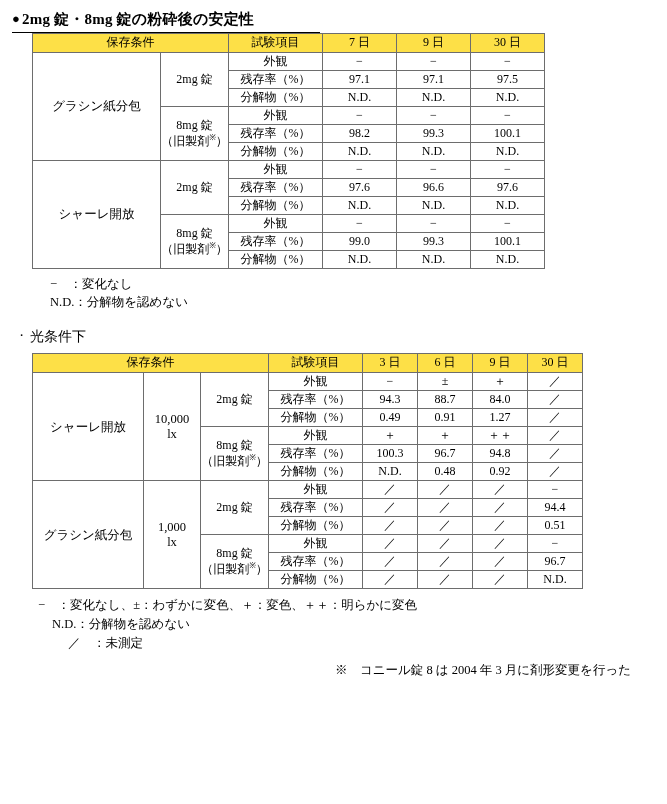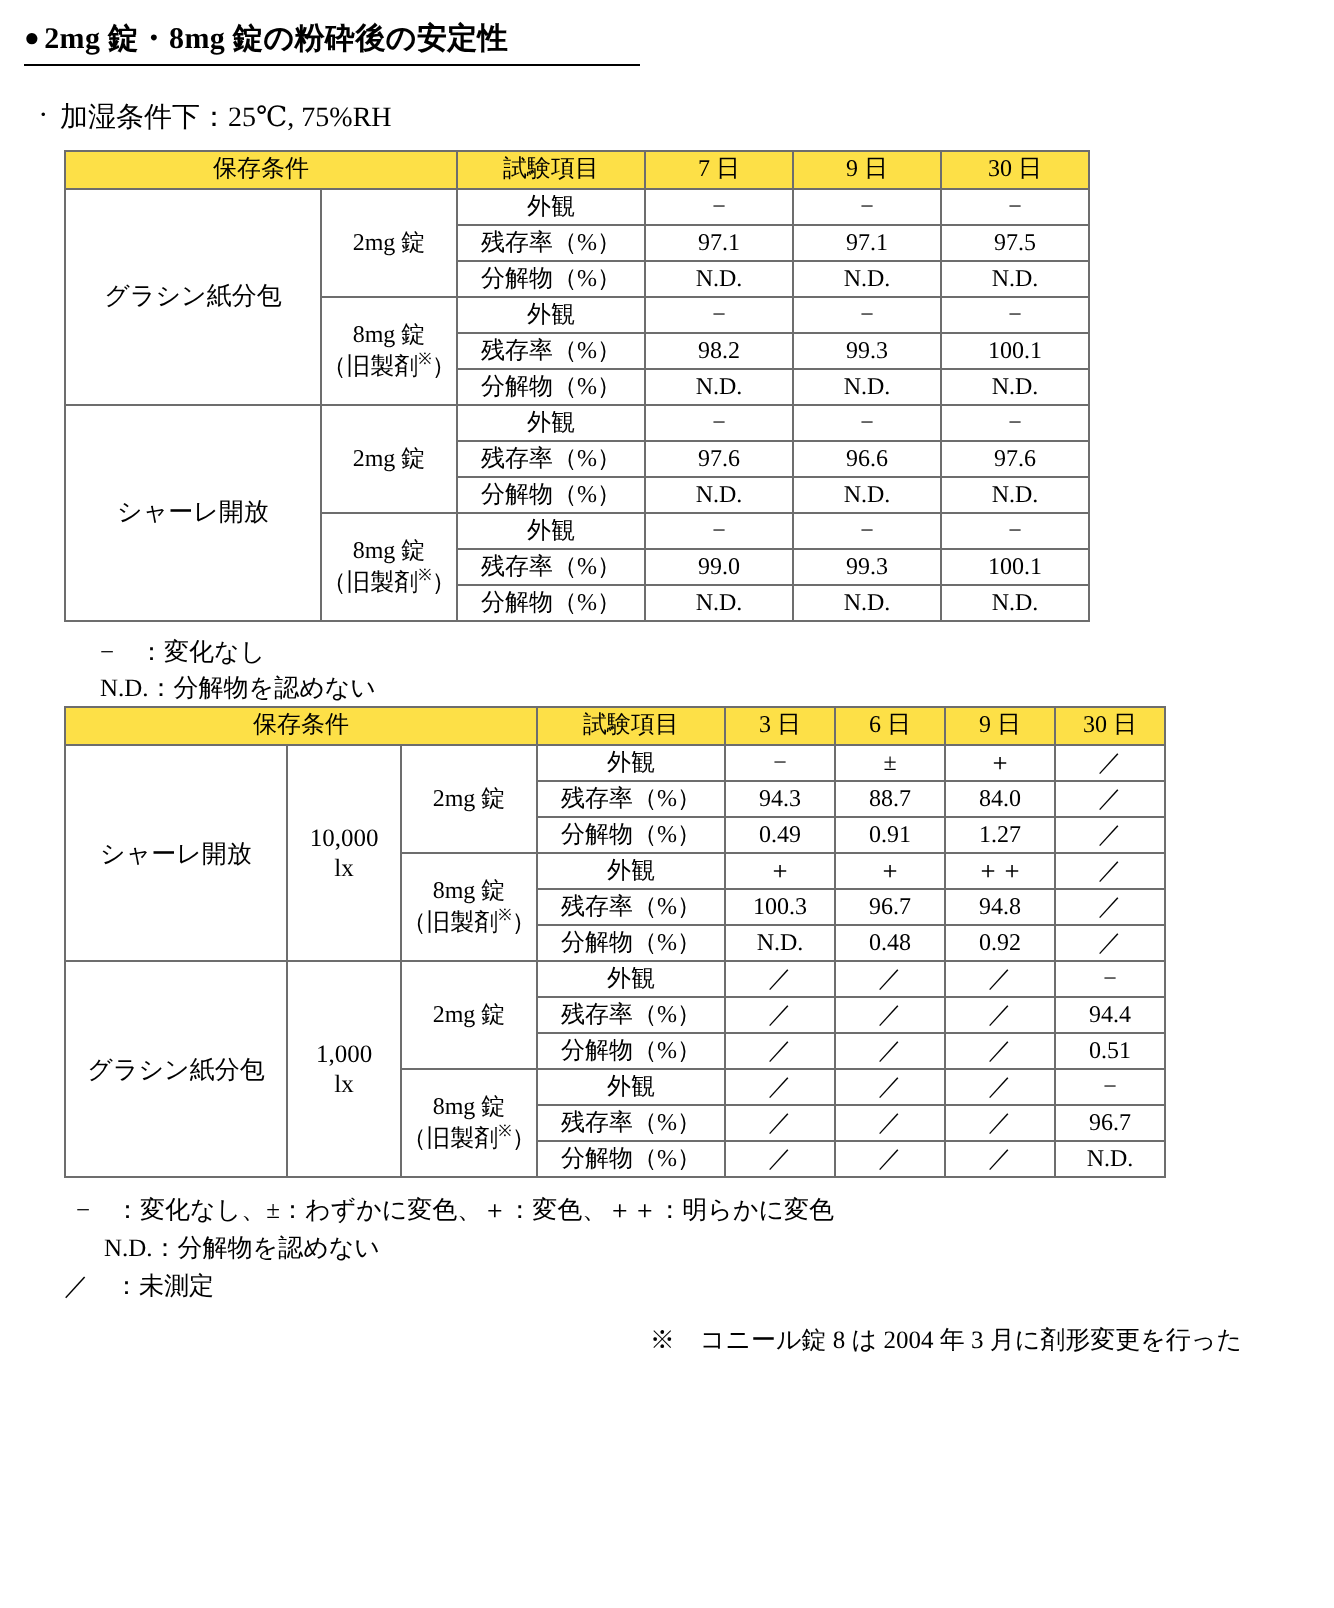--- a/index.html
+++ b/index.html
@@ -13,21 +13,21 @@
     font-family: "Liberation Serif", "DejaVu Serif", serif;
     color: #000000;
     font-size: 13px;
     -webkit-font-smoothing: antialiased;
   }
   .page {
     position: relative;
     width: 667px;
     height: 568px;
     box-sizing: border-box;
-    padding: 8px 20px 0 10px;
+    padding: 8px 10px 0 10px;
   }
 
   
   .doc-title {
     font-size: 15px;
     font-weight: bold;
     margin: 2px 0 0 2px;
     letter-spacing: 0.2px;
   }
   .doc-title .bullet {
@@ -122,23 +122,20 @@
 <body>
 
 <div class="page">
 
   <div class="doc-title">
     <span class="bullet">●</span><span>2mg 錠・8mg 錠の粉砕後の安定性</span>
   </div>
   <hr class="title-underline">
 
 
-  <div class="section-label">
-    <span class="dot">・</span><span>加湿条件下：25℃, 75%RH</span>
-  </div>
 
   <table class="data" id="table1">
     <colgroup>
       <col style="width:128px">
       <col style="width:68px">
       <col style="width:94px">
       <col style="width:74px">
       <col style="width:74px">
       <col style="width:74px">
     </colgroup>
@@ -231,20 +228,23 @@
           <td>N.D.</td>
         </tr>
       </tbody>
   </table>
 
   <div class="footnotes">
     <div class="fn">−　：変化なし</div>
     <div class="fn">N.D.：分解物を認めない</div>
   </div>
 
+  <div class="section-label">
+    <span class="dot">・</span><span>光条件下</span>
+  </div>
 
   <table class="data" id="table2">
     <colgroup>
       <col style="width:111px">
       <col style="width:57px">
       <col style="width:68px">
       <col style="width:94px">
       <col style="width:55px">
       <col style="width:55px">
       <col style="width:55px">
@@ -352,18 +352,18 @@
           <td>／</td>
           <td>／</td>
           <td>N.D.</td>
         </tr>
       </tbody>
   </table>
 
   <div class="footnotes-2">
     <div class="fn" style="margin-left:6px">−　：変化なし、±：わずかに変色、＋：変色、＋＋：明らかに変色</div>
     <div class="fn" style="margin-left:20px">N.D.：分解物を認めない</div>
-    <div class="fn" style="">／　：未測定</div>
+    <div class="fn" style="margin-left:36px">／　：未測定</div>
   </div>
 
   <div class="final-note">※　コニール錠 8 は 2004 年 3 月に剤形変更を行った</div>
 
 </div>
 
 </body></html>

